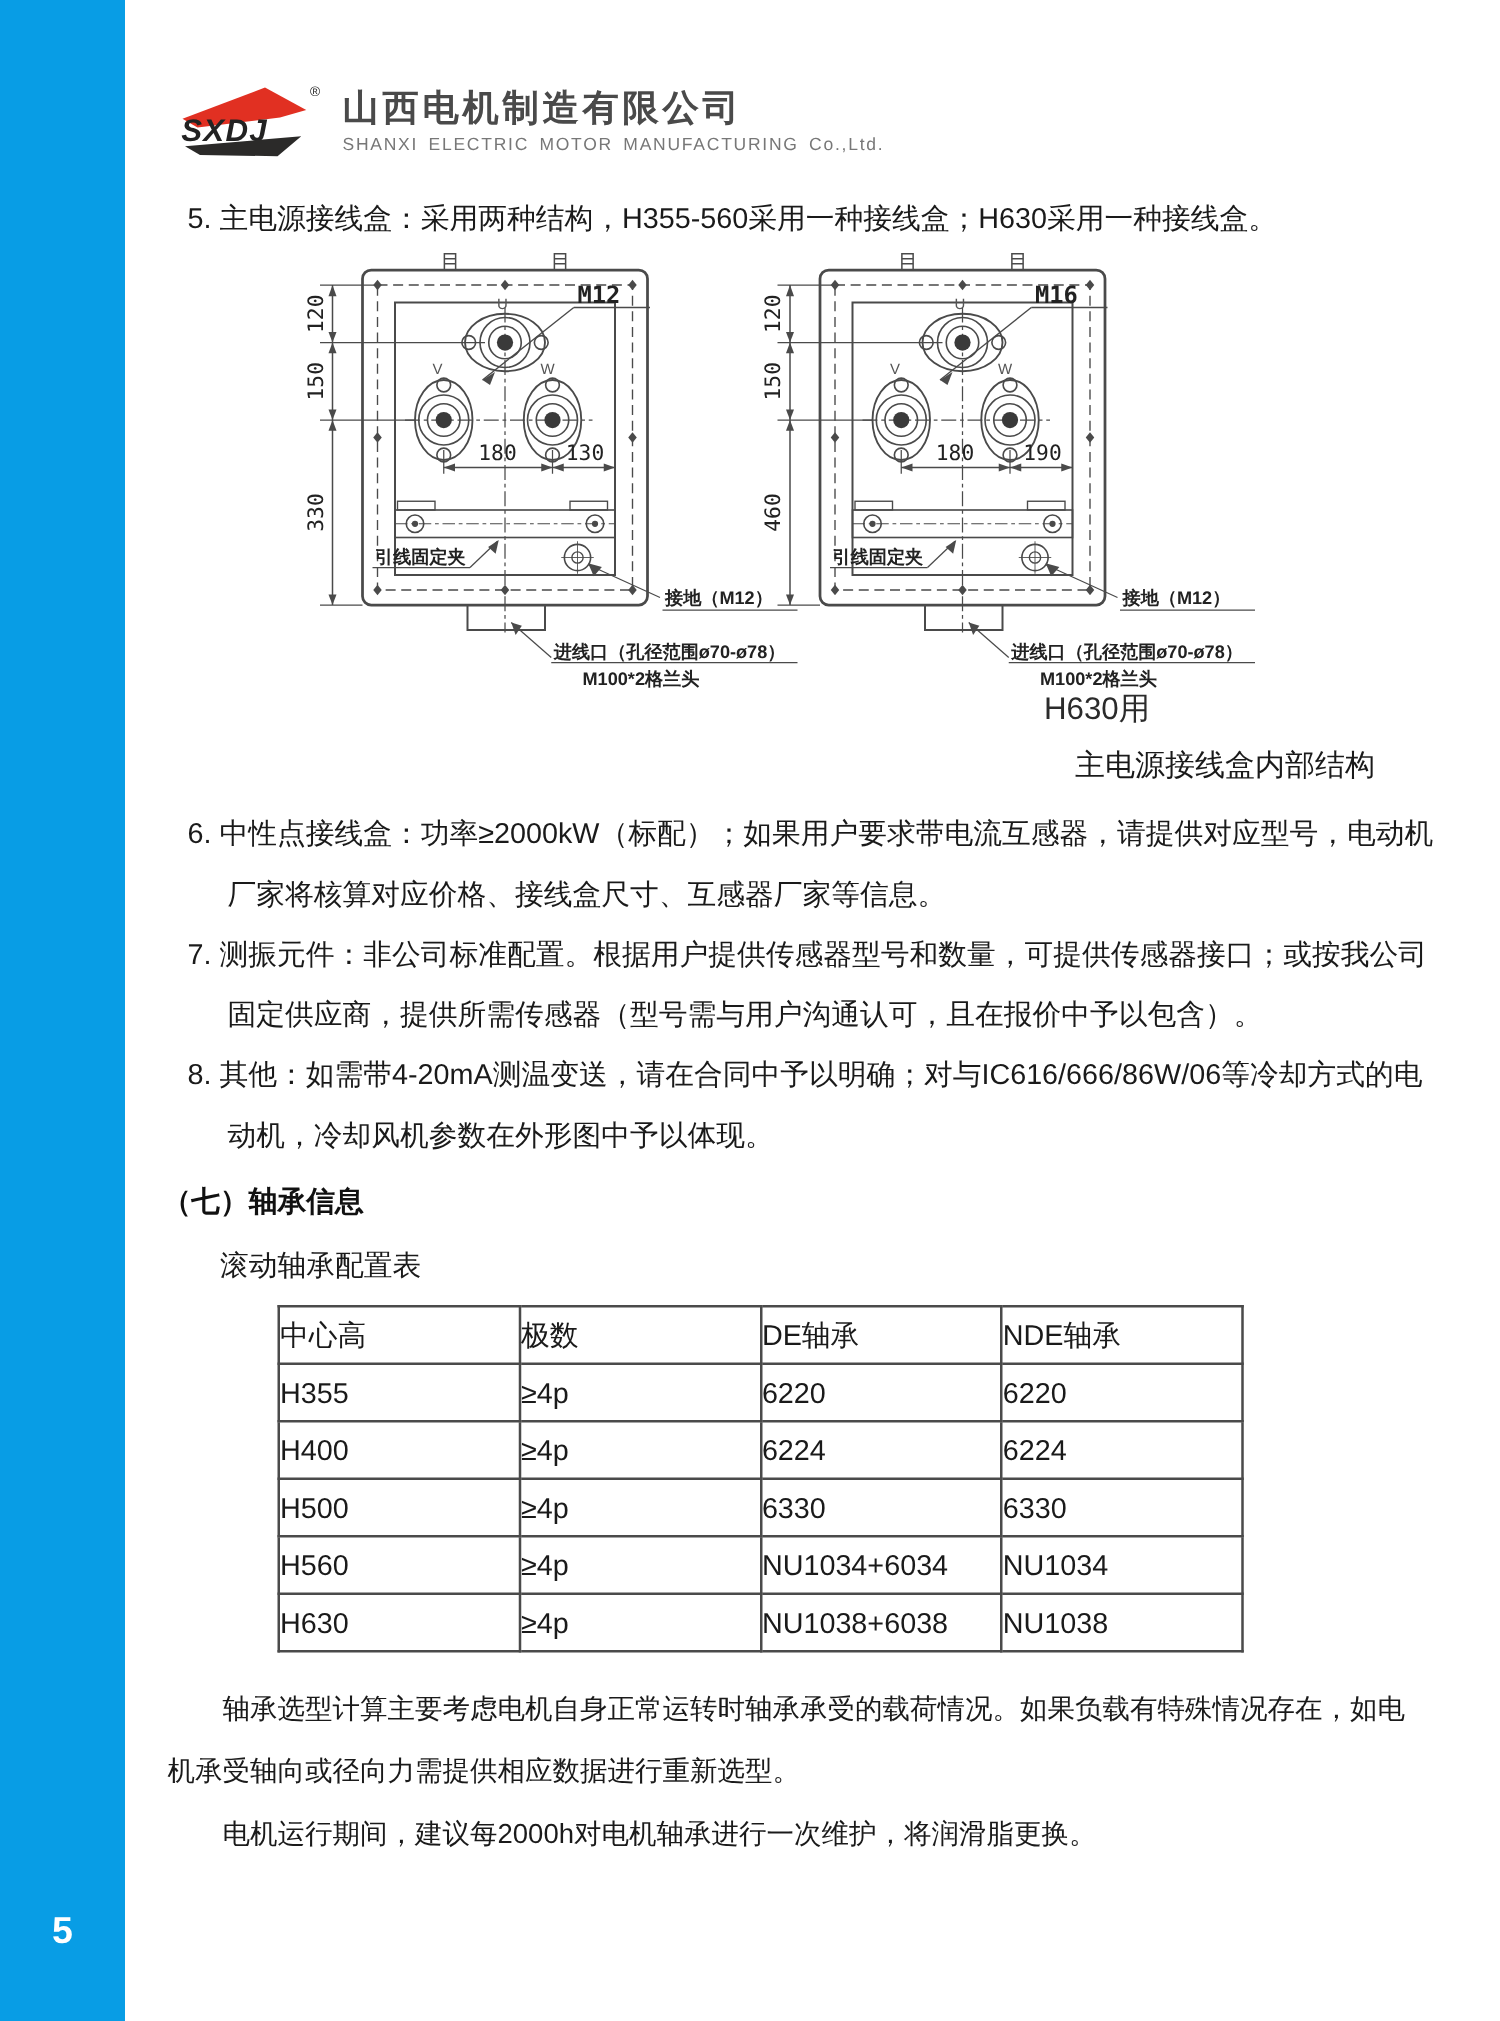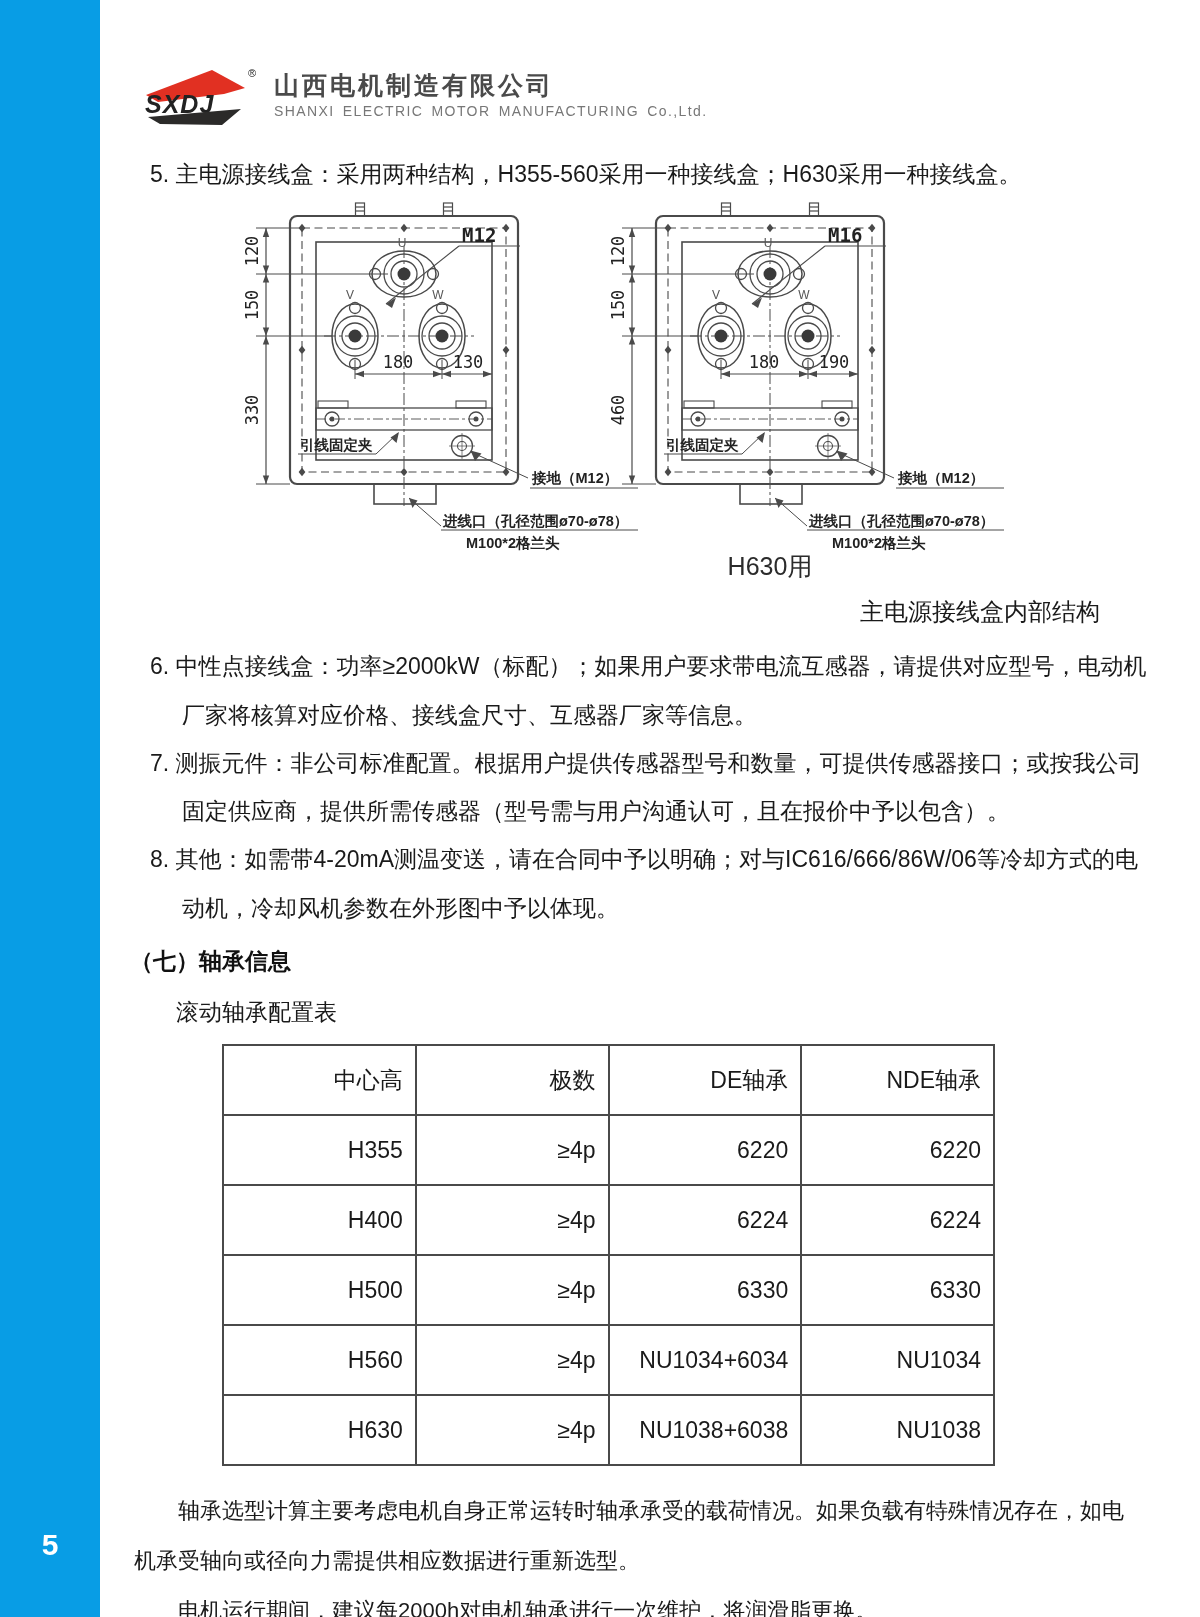--- a/index.html
+++ b/index.html
@@ -6,41 +6,41 @@
   body{
     width:1200px;height:1617px;position:relative;background:#ffffff;
     font-family:"Liberation Sans", sans-serif;color:#1a1a1a;overflow:hidden;
   }
   .sidebar{position:absolute;left:0;top:0;width:100px;height:1617px;background:#089de5;}
   .pagenum{position:absolute;left:0;top:1528px;width:100px;text-align:center;
     color:#ffffff;font-size:30px;font-weight:bold;}
   .content{position:absolute;left:100px;top:0;width:1100px;}
   .logo-row{margin:64px 0 0 38px;display:flex;align-items:flex-start;gap:14px;height:64px;}
   .logo-names{padding-top:8px;}
-  .cn-name{font-size:25px;font-weight:600;color:#4a4a4a;letter-spacing:3px;line-height:1.1;}
+  .cn-name{font-size:29px;font-weight:600;color:#4a4a4a;letter-spacing:3px;line-height:1.1;}
   .en-name{font-size:14px;color:#777;letter-spacing:1.4px;margin-top:3px;word-spacing:3px;}
   .item{font-size:23px;line-height:2.1;color:#1a1a1a;margin:0 40px 0 50px;
     padding-left:32px;text-indent:-32px;}
   .item5{margin-top:22px;}
   .figures{position:relative;height:444px;}
   .fig-svg{position:absolute;top:4px;}
   .fig-left{left:112px;}
   .fig-right{left:478px;}
   .fig-sub{position:absolute;top:352px;width:300px;text-align:center;
     font-size:25px;color:#2b2b2b;}
   .sub-left{left:154px;}
-  .sub-right{left:520px;}
+  .sub-right{left:520px;text-align:right;}
   .fig-caption{position:absolute;top:398px;left:0;width:1000px;text-align:right;
     font-size:24px;color:#1a1a1a;}
   .sec-heading{font-size:23px;font-weight:bold;margin:14px 16px 0 30px;color:#111;}
   .sec-sub{font-size:23px;margin:20px 0 0 76px;}
   table.bearing{border-collapse:collapse;margin:16px 0 0 122px;width:773px;
     table-layout:fixed;}
   table.bearing th,table.bearing td{border:2px solid #4a4a4a;height:44px;
-    text-align:right;font-size:23px;font-weight:normal;color:#1a1a1a;padding:12px;}
+    text-align:left;font-size:23px;font-weight:normal;color:#1a1a1a;padding:0;}
   .note{font-size:22px;line-height:2.26;margin:0 70px 0 34px;text-indent:2em;}
   .note-first{margin-top:20px;}
   svg text{fill:#222;}
   .dimtxt{font-family:"DejaVu Sans Mono", monospace;font-size:17px;}
   .bolttxt{font-family:"DejaVu Sans Mono", monospace;font-size:19px;font-weight:bold;}
   .cjklbl{font-size:14.5px;font-weight:600;}
   .termlbl{font-size:12px;fill:#555;}
 </style>
 </head>
 <body>

